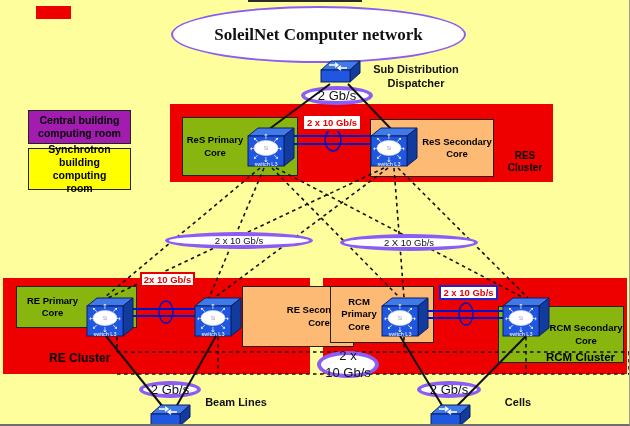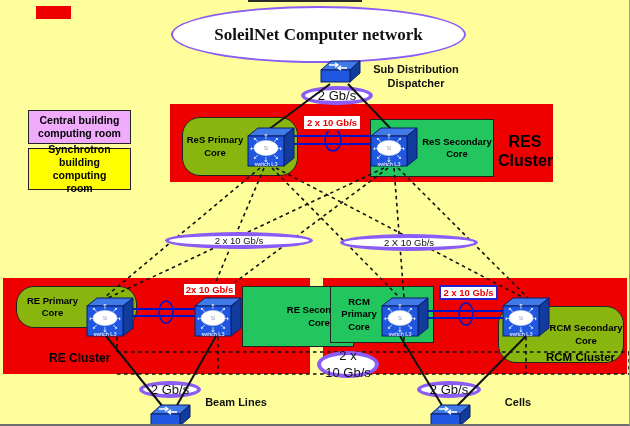--- a/index.html
+++ b/index.html
@@ -5,22 +5,22 @@
   html,body{margin:0;padding:0;background:#fff;}
   .diagram{position:relative;width:630px;height:426px;background:#FEFE9C;
     font-family:"Liberation Sans",sans-serif;overflow:hidden;box-sizing:border-box;
     border-right:1px solid #9a9a9a;border-bottom:2px solid #6e6e6e;}
   .abs{position:absolute;box-sizing:border-box;}
   
   .cluster{background:#EE0000;}
   
   .room{border:1px solid #222;display:flex;align-items:center;justify-content:center;
     text-align:center;font-weight:bold;font-size:9.5px;line-height:1.3;color:#000;}
-  .room.green{background:#89B60E;border-radius:18px;}
-  .room.yellow{background:#22c55e;}
+  .room.green{background:#89B60E;}
+  .room.yellow{background:#fdba74;}
   
   .legend-box{border:1px solid #222;display:flex;align-items:center;justify-content:center;
     text-align:center;font-weight:bold;font-size:10.5px;line-height:1.25;color:#000;}
   
   .ell{border-radius:50%;background:#fff;border:4px solid #8b5cf6;display:flex;
     align-items:center;justify-content:center;text-align:center;color:#111;}
   .ell.small{font-size:13px;}
   .ell.mid{font-size:9.5px;}
   .title-ell{font-family:"Liberation Serif",serif;font-weight:bold;font-size:17px;
     border-width:2px;color:#111;}
@@ -66,21 +66,21 @@
   <div class="abs room yellow" style="left:197px;top:286px;width:112px;height:61px;padding-left:42px;margin-left:45px;">
       <span>RE Secondary Core</span>
     </div>
   <div class="abs room yellow" style="left:330px;top:286px;width:104px;height:57px;padding-right:46px;">
       <span>RCM Primary Core</span>
     </div>
   <div class="abs room green" style="left:498px;top:286px;width:126px;height:57px;padding-left:50px;margin-top:20px;">
       <span>RCM Secondary Core</span>
     </div>
 
-  <div class="abs legend-box" style="left:28px;top:110px;width:103px;height:34px;background:#f0abfc;">
+  <div class="abs legend-box" style="left:28px;top:110px;width:103px;height:34px;background:#a21caf;">
       <span>Central building computing room</span>
     </div>
   <div class="abs legend-box" style="left:28px;top:148px;width:103px;height:42px;background:#FFFF00;padding:0 10px;">
       <span>Synchrotron building computing room</span>
     </div>
 
   <div class="abs ell small" style="left:301px;top:86px;width:72px;height:19px;">
       <span>2 Gb/s</span>
     </div>
   <div class="abs ell small" style="left:139px;top:381px;width:62px;height:17px;">
@@ -146,28 +146,28 @@
 
   <div class="abs ell title-ell" style="left:171px;top:6px;width:295px;height:57px;">
       <span>SoleilNet Computer network</span>
     </div>
   <div class="abs redmark" style="left:36px;top:6px;width:35px;height:13px;"></div>
   <div class="abs topline" style="left:248px;top:0;width:114px;height:2px;"></div>
 
   <div class="abs linklabel redb" style="left:302px;top:114px;width:60px;height:17px;">
       <span>2 x 10 Gb/s</span>
     </div>
-  <div class="abs linklabel redb" style="left:140px;top:282px;width:55px;height:15px;margin-left:42px;">
+  <div class="abs linklabel redb" style="left:140px;top:272px;width:55px;height:15px;">
       <span>2x 10 Gb/s</span>
     </div>
   <div class="abs linklabel blueb" style="left:439px;top:285px;width:59px;height:15px;">
       <span>2 x 10 Gb/s</span>
     </div>
 
-  <div class="abs cluster-name" style="left:498px;top:132px;width:54px;font-size:16px;">RES Cluster</div>
+  <div class="abs cluster-name" style="left:498px;top:150px;width:54px;font-size:10px;">RES Cluster</div>
   <div class="abs cluster-name" style="left:20px;top:351px;width:110px;text-align:left;font-size:12px;margin-left:29px;">RE Cluster</div>
   <div class="abs cluster-name" style="left:546px;top:351px;width:92px;text-align:left;">RCM Cluster</div>
 
   <div class="abs core-sw" style="left:246px;top:126px;"><svg viewBox="0 0 50 42" width="50" height="42">
         <polygon points="2,10 12,2 48,2 38,10" fill="#3F7AE8" stroke="#0A1E64" stroke-width="1"></polygon>
         <polygon points="38,10 48,2 48,32 38,40" fill="#123B9E" stroke="#0A1E64" stroke-width="1"></polygon>
         <rect x="2" y="10" width="36" height="30" fill="#2057E0" stroke="#0A1E64" stroke-width="1"></rect>
         <ellipse cx="20" cy="22" rx="12" ry="7.5" fill="#FFFFFF" stroke="#C9D2E8" stroke-width="0.8"></ellipse>
         <g fill="#FFFFFF" font-size="7" text-anchor="middle" font-family="DejaVu Sans">
           <text x="20" y="13">↑</text>

